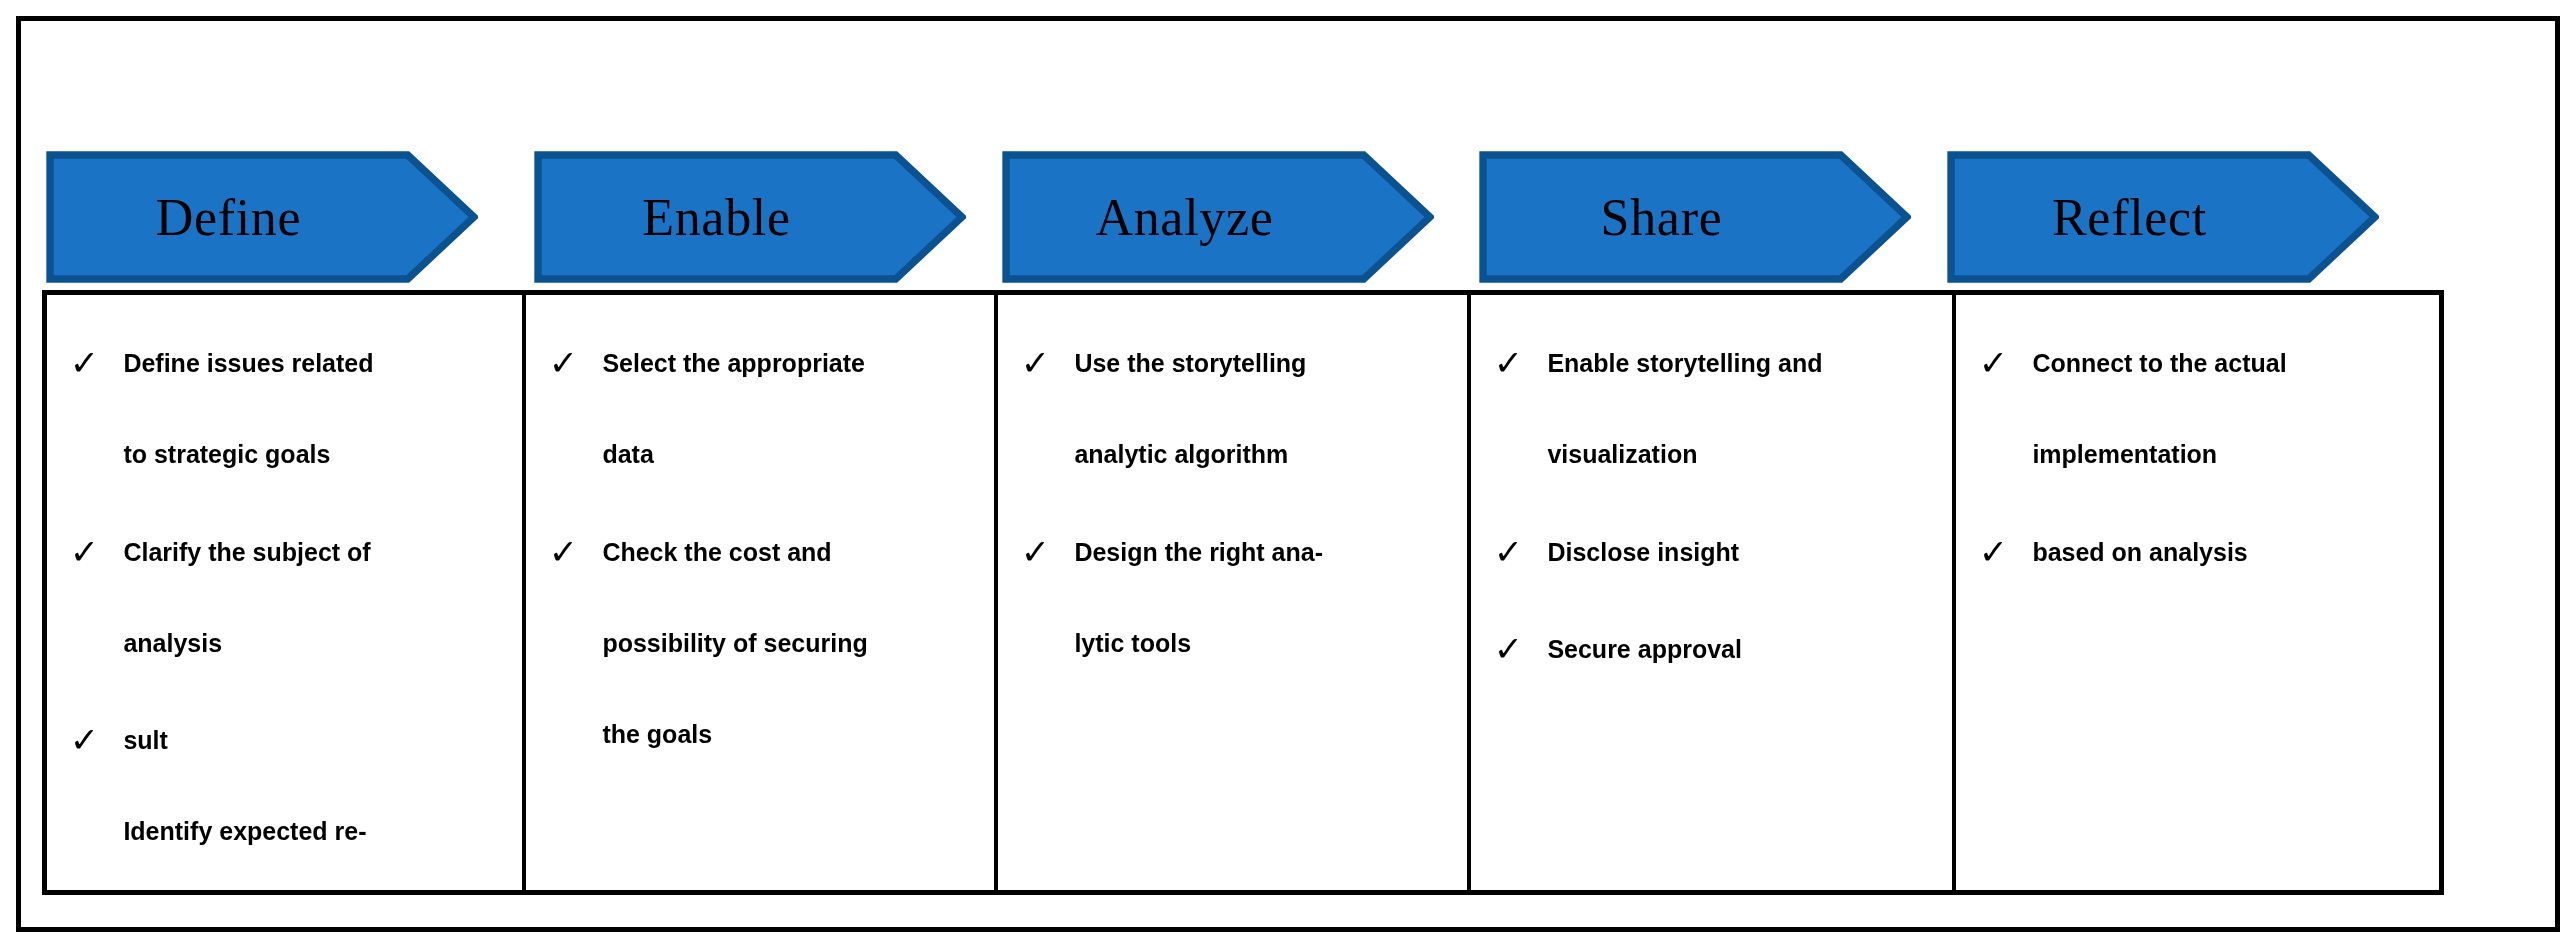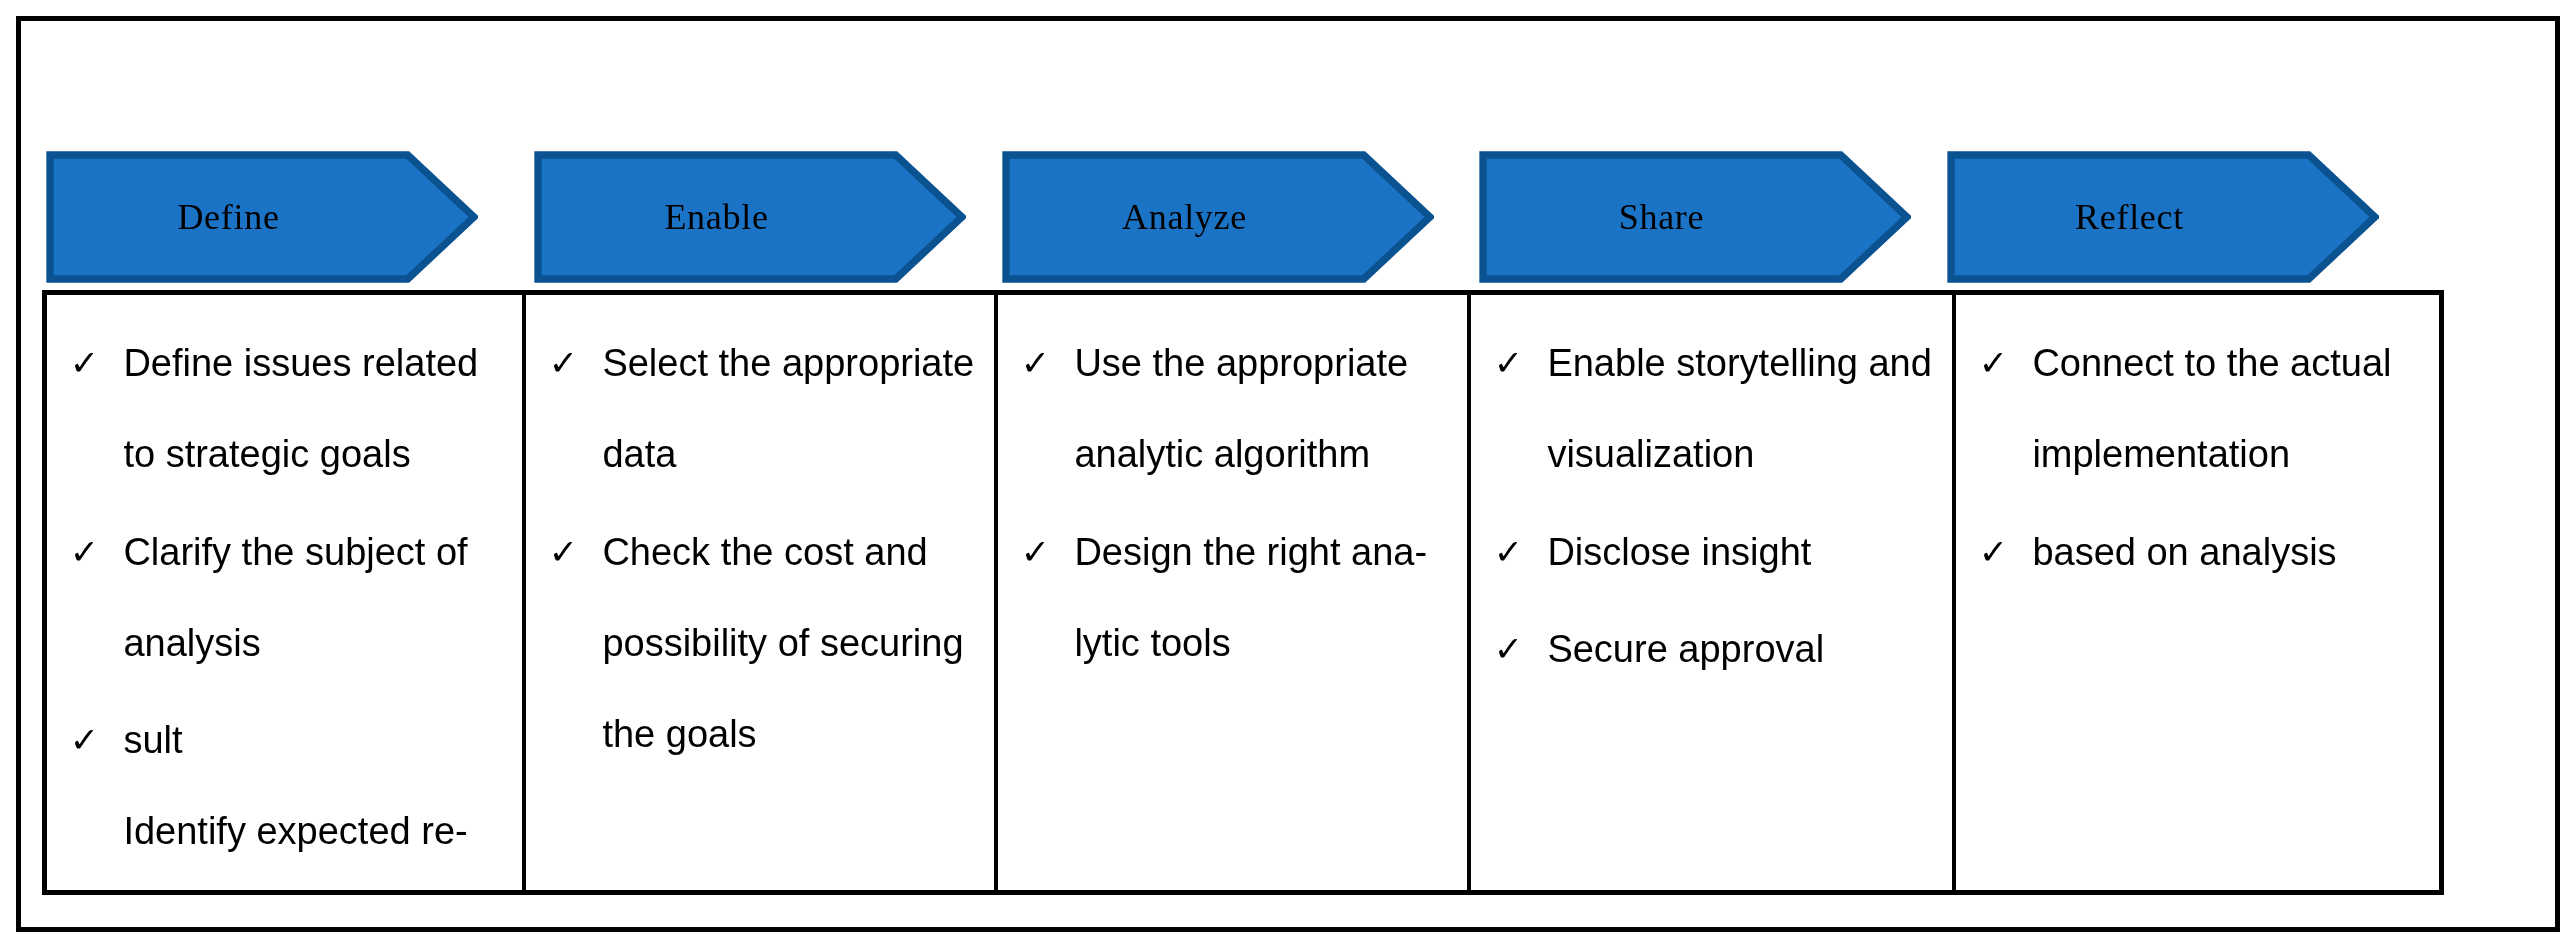--- a/index.html
+++ b/index.html
@@ -13,33 +13,33 @@
   .arrow-wrap{position:absolute;top:0;width:432px;height:132px;}
   .arrow-wrap:nth-child(1){left:46px;}
   .arrow-wrap:nth-child(2){left:534px;}
   .arrow-wrap:nth-child(3){left:1002px;}
   .arrow-wrap:nth-child(4){left:1479px;}
   .arrow-wrap:nth-child(5){left:1947px;}
   .arrow-svg{position:absolute;left:0;top:0;width:100%;height:100%;display:block;}
   .arrow-label{position:absolute;left:0;top:0;width:365px;height:132px;
                display:flex;align-items:center;justify-content:center;
                font-family:"Liberation Serif","DejaVu Serif",serif;
-               font-size:36px;font-weight:400;letter-spacing:0.7px;}
+               font-size:52px;font-weight:400;letter-spacing:0.7px;}
 
   
   .table{position:absolute;left:42px;top:290px;width:2402px;height:605px;
          border:5.4px solid #000;box-sizing:border-box;
          display:grid;grid-template-columns:479px 472px 473px 485px 483px;}
   .col{box-sizing:border-box;padding:23px 10.7px 0 17.4px;}
   .col:not(:last-child){border-right:4px solid #000;}
   .item{display:grid;grid-template-columns:59px 1fr;margin-bottom:6.7px;}
   .check{font-family:"DejaVu Sans",sans-serif;font-size:35px;line-height:91px;
          font-weight:400;padding-left:5.4px;}
   .lines{min-width:0;}
-  .line{font-size:38px;line-height:91px;font-weight:400;white-space:nowrap;}
+  .line{font-size:25px;line-height:91px;font-weight:700;white-space:nowrap;}
 </style>
 </head>
 <body>
 
 <div class="page">
   <div class="frame"></div>
   <div class="arrows">
   <div class="arrow-wrap">
     <svg class="arrow-svg" viewBox="0 0 645 197" preserveAspectRatio="none">
       <polygon points="6,6 540,6 639,98.5 540,191 6,191" stroke-width="11" stroke-linejoin="miter" fill="#1B73C5" stroke="#0B5291"></polygon>
@@ -118,21 +118,21 @@
             <div class="line">possibility of securing</div>
             <div class="line">the goals</div>
           </div>
   </div>
 </div>
 
   <div class="col">
   <div class="item">
     <div class="check">✓</div>
     <div class="lines">
-            <div class="line">Use the appropriate</div>
+            <div class="line">Use the storytelling</div>
             <div class="line">analytic algorithm</div>
           </div>
   </div>
 
   <div class="item">
     <div class="check">✓</div>
     <div class="lines">
             <div class="line">Design the right ana-</div>
             <div class="line">lytic tools</div>
           </div>

